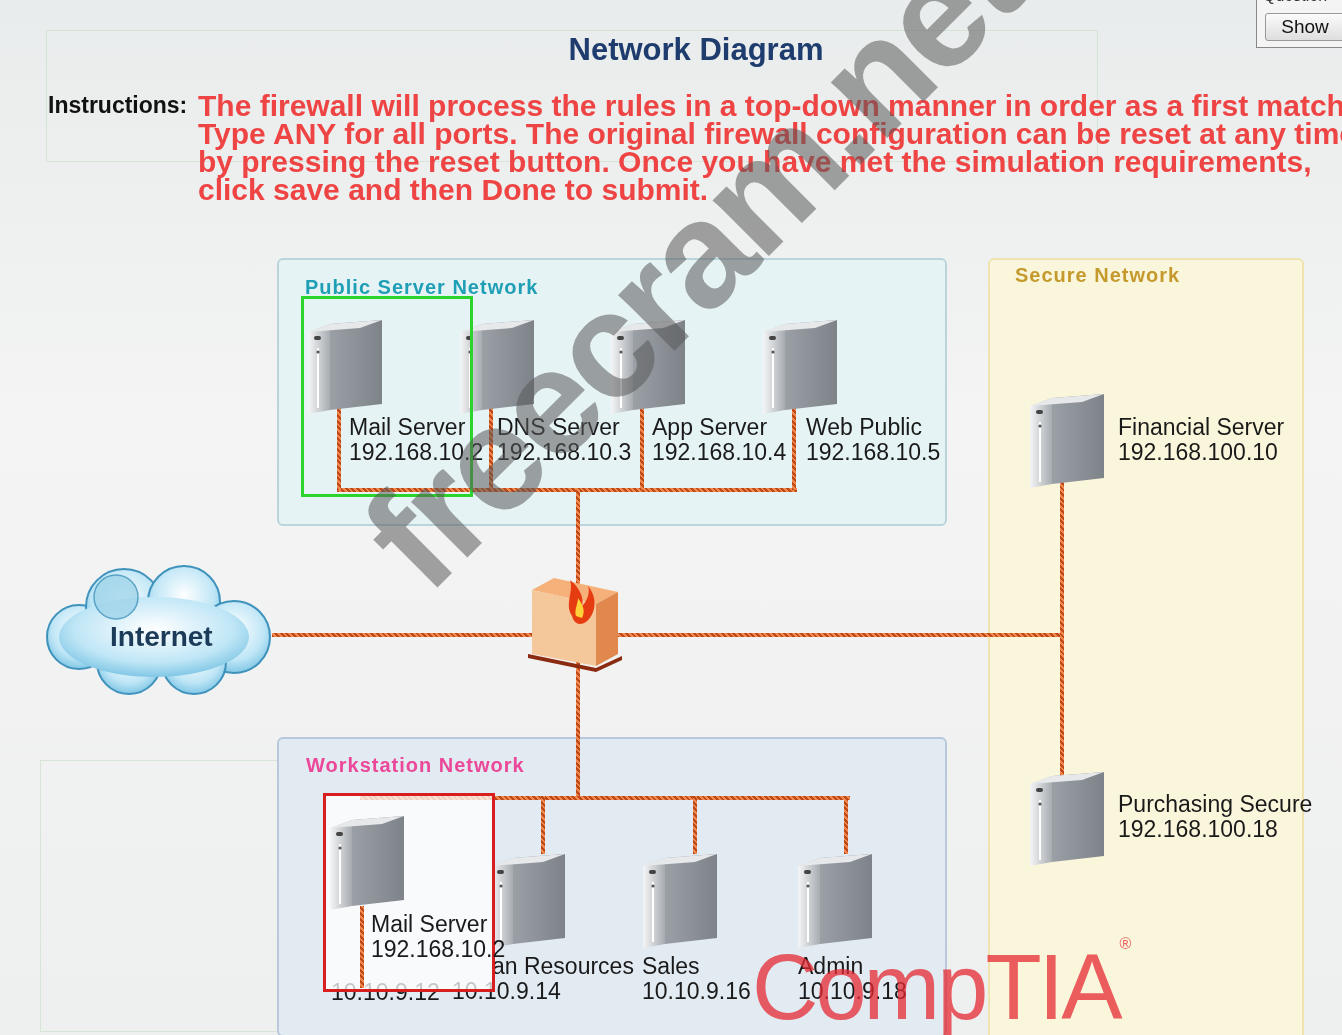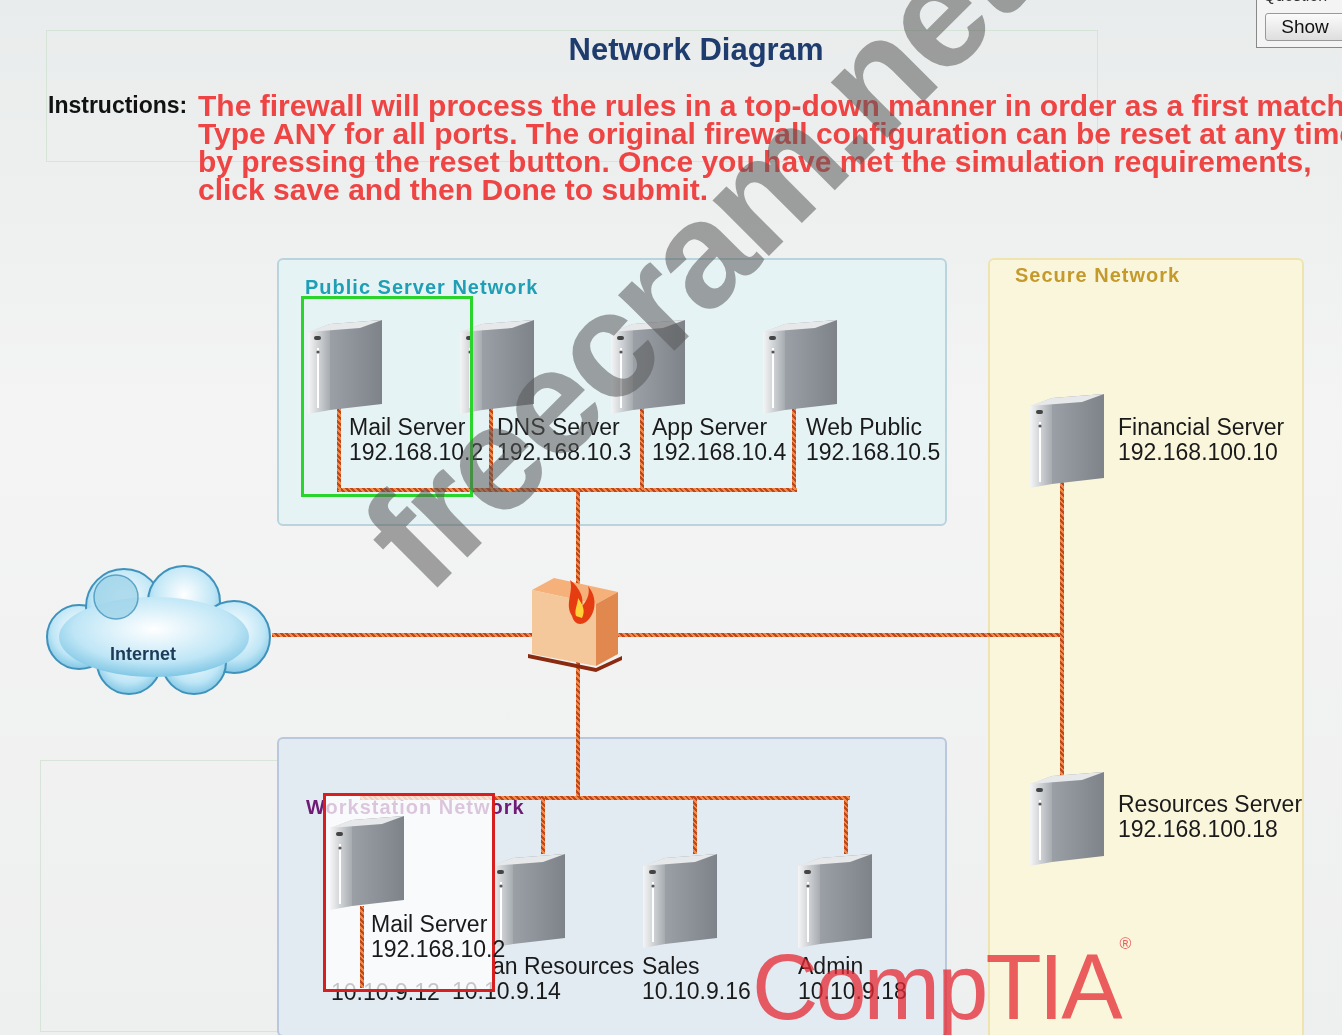--- a/index.html
+++ b/index.html
@@ -29,35 +29,35 @@
     background:linear-gradient(#fbfbfb,#dedede); border:1px solid #999; border-radius:3px;
     font-size:19px; color:#111; text-align:center; line-height:26px; cursor:pointer;
   }
 
   .zone { position:absolute; border:2px solid #b9d4dc; border-radius:6px; }
   .zone-public { left:277px; top:258px; width:666px; height:264px; background:#e6f3f5; }
   .zone-work { left:277px; top:737px; width:666px; height:296px; background:#e2eaf2; border-color:#b9c8dc; }
   .zone-secure { left:988px; top:258px; width:312px; height:780px; background:#faf6dc; border-color:#efe4b0; }
   .zone-title { position:absolute; font-size:20px; font-weight:bold; letter-spacing:1px; }
   .zt-public { left:305px; top:276px; color:#1f9fb5; }
-  .zt-work { left:306px; top:796px; color:#701a75; }
+  .zt-work { left:306px; top:754px; color:#ec4899; }
   .zt-secure { left:1015px; top:264px; color:#c49a2c; }
 
   .net { position:absolute; background:repeating-linear-gradient(45deg,#c0461b 0 2px,#f08a4a 2px 4px); }
   .h { height:4px; }
   .v { width:4px; }
 
   .server { position:absolute; width:78px; height:96px; }
   .label { position:absolute; font-size:23px; color:#1a1a1a; line-height:25px; white-space:nowrap; }
 
   .hl-green { position:absolute; left:301px; top:296px; width:166px; height:195px; border:3px solid #2bd42b; }
   .hl-red { position:absolute; left:323px; top:793px; width:166px; height:193px; border:3px solid #d81f1f; background:rgba(255,255,255,0.75); }
 
   .cloud { position:absolute; left:34px; top:562px; width:240px; height:135px; }
-  .cloud-label { position:absolute; left:110px; top:644px; font-size:18px; font-weight:bold; color:#1c3b58; }
+  .cloud-label { position:absolute; left:110px; top:621px; font-size:28px; font-weight:bold; color:#1c3b58; }
 
   .firewall { position:absolute; left:524px; top:570px; width:100px; height:102px; }
 
   .watermark {
     position:absolute; left:330px; top:500px; font-size:150px; font-weight:bold;
     color:rgba(90,90,90,0.55); transform:rotate(-45deg); transform-origin:left top;
     white-space:nowrap; letter-spacing:-4px;
   }
   .comptia {
     position:absolute; left:752px; top:935px; font-size:92px; color:rgba(230,40,50,0.75);
@@ -162,21 +162,21 @@
     <use href="#srv"></use>
   </svg>
 <svg class="server" style="left:1028px;top:770px;">
     <use href="#srv"></use>
   </svg>
 <div class="label" style="left:1118px;top:415px;">
   <div>Financial Server</div>
   <div>192.168.100.10</div>
 </div>
 <div class="label" style="left:1118px;top:792px;">
-  <div>Resources Server</div>
+  <div>Purchasing Secure</div>
   <div>192.168.100.18</div>
 </div>
 
 <svg class="server" style="left:489px;top:852px;">
     <use href="#srv"></use>
   </svg>
 <svg class="server" style="left:641px;top:852px;">
     <use href="#srv"></use>
   </svg>
 <svg class="server" style="left:796px;top:852px;">

